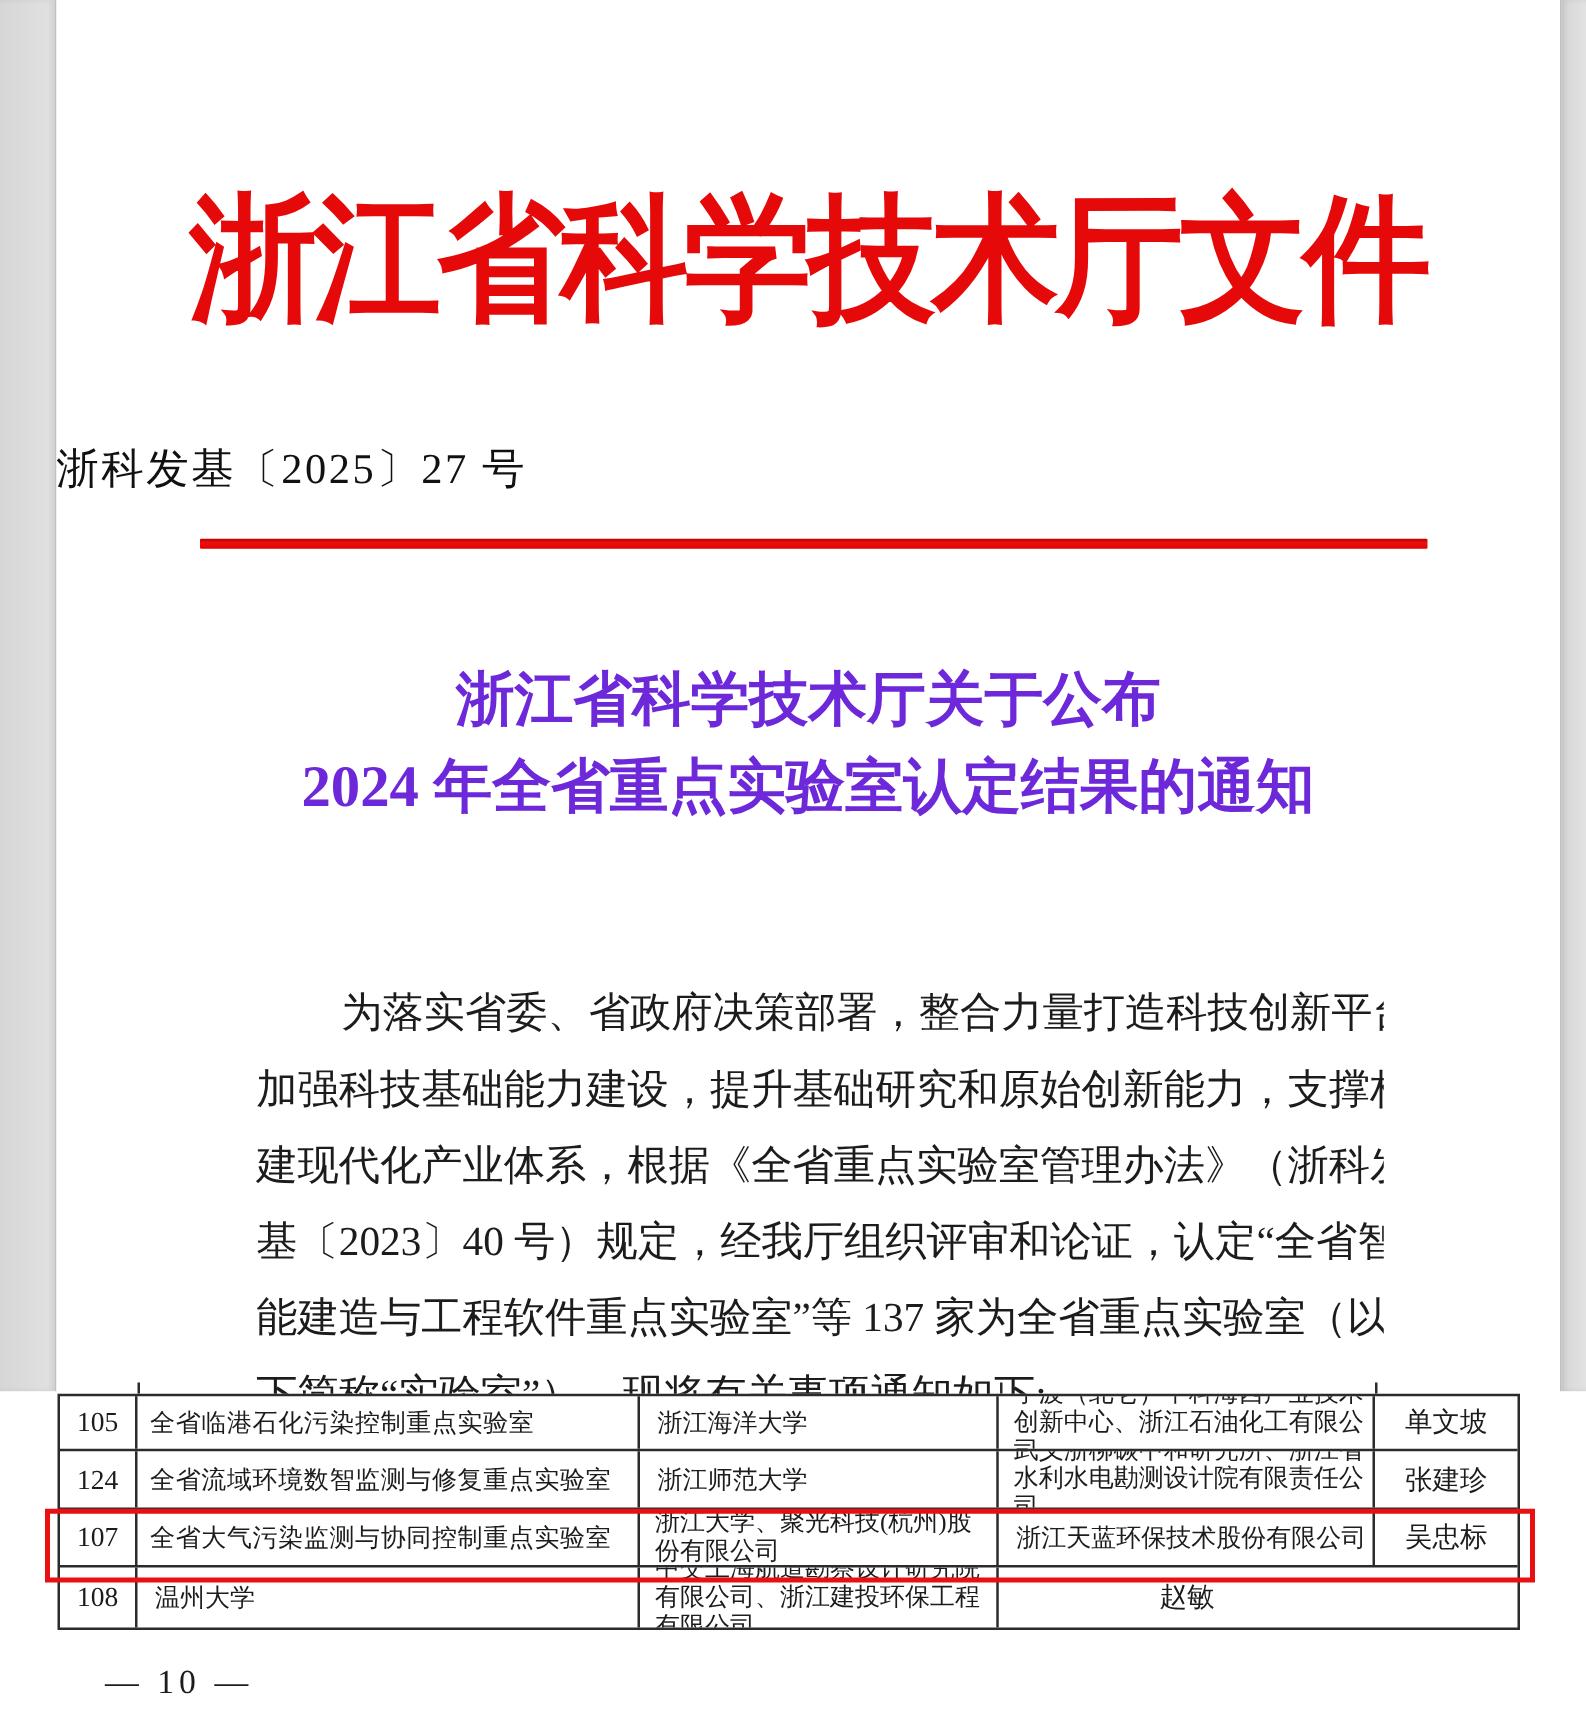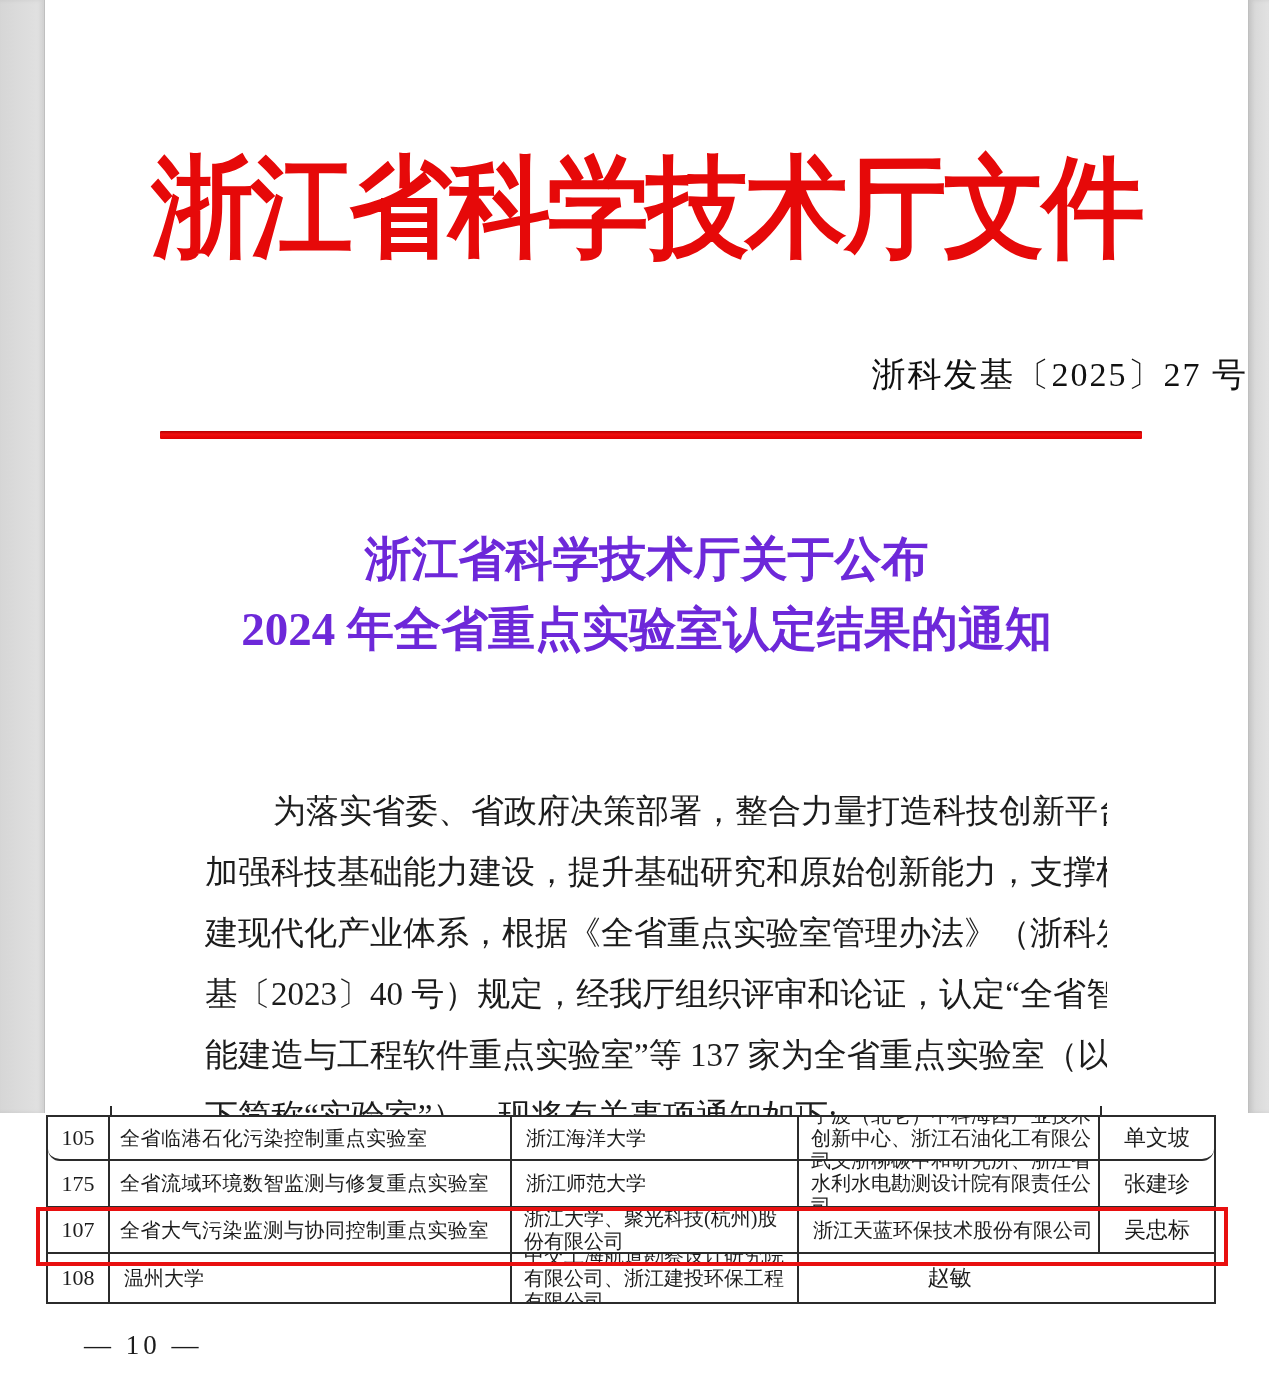--- a/index.html
+++ b/index.html
@@ -9,21 +9,21 @@
 
   
   .side-strip { position:absolute; top:0; height:1113px; background:linear-gradient(90deg,#d6d6d6,#e2e2e2); }
   .side-strip.left  { left:0; width:45px; border-right:1px solid #bfbfbf; box-shadow:inset -3px 0 4px rgba(0,0,0,.08); }
   .side-strip.right { right:0; width:21px; border-left:1px solid #bfbfbf; box-shadow:inset 3px 0 4px rgba(0,0,0,.08); }
 
   
   .red-head { position:absolute; left:45px; right:21px; top:140px; text-align:center;
               font-size:102px; font-weight:900; color:#e60909; letter-spacing:-3px;
               white-space:nowrap; transform:scaleY(1.08); }
-  .doc-no   { position:absolute; left:45px; right:21px; top:352px; text-align:right;
+  .doc-no   { position:absolute; left:45px; right:21px; top:352px; text-align:left;
               font-size:34px; color:#111; letter-spacing:2px; }
   .red-rule { position:absolute; left:160px; top:431px; width:982px; height:8px;
               background:linear-gradient(#b50000,#ee1010 40%,#e00000); border-radius:1px; }
 
   
   .notice-t { position:absolute; left:45px; right:21px; text-align:center;
               font-weight:bold; color:#6d28d9; font-size:47px; letter-spacing:0px; white-space:nowrap; }
   .notice-t.l1 { top:528px; }
   .notice-t.l2 { top:598px; }
 
@@ -33,21 +33,21 @@
   .bline { display:block; height:61px; line-height:61px; font-size:33px; white-space:nowrap;
            text-align:justify; text-align-last:justify; overflow:hidden; }
   .bline.indent { padding-left:68px; }
   .bline.last { text-align:left; text-align-last:left; }
 
   
   .stub { position:absolute; top:1106px; width:2px; height:9px; background:#2b2b2b; }
   .ztable { position:absolute; left:46px; top:1115px; width:1170px; border:2px solid #2b2b2b; background:#fff; }
   .trow { display:grid; grid-template-columns:62px 402px 287px 301px 1fr; border-bottom:2px solid #2b2b2b; }
   .trow:last-child { border-bottom:none; }
-  .trow.r105 { height:44px;border-radius:12px; } .trow.r106 { height:47px; }
+  .trow.r105 { height:44px; } .trow.r106 { height:47px; }
   .trow.r107 { height:46px; } .trow.r108 { height:48px; }
   .tcell { border-right:2px solid #2b2b2b; display:flex; align-items:center; overflow:hidden; }
   .tcell:last-child { border-right:none; }
   .tcell.num   { justify-content:center; font-size:22px; }
   .tcell.lab   { padding-left:10px; font-size:20px; letter-spacing:.5px; }
   .tcell.inst  { padding-left:14px; font-size:20px; }
   .tcell.part  { padding:1px 6px 1px 12px; font-size:20px; line-height:23px; }
   .tcell.person{ justify-content:center; font-size:22px; }
 
   .highlight-box { position:absolute; left:36px; top:1207px; width:1192px; height:59px;
@@ -89,21 +89,21 @@
 
   <div class="ztable">
     <div class="trow r105">
       <div class="tcell num">105</div>
       <div class="tcell lab">全省临港石化污染控制重点实验室</div>
       <div class="tcell inst">浙江海洋大学</div>
       <div class="tcell part">宁波（北仑）中科海西产业技术创新中心、浙江石油化工有限公司</div>
       <div class="tcell person">单文坡</div>
     </div>
     <div class="trow r106">
-      <div class="tcell num">175</div>
+      <div class="tcell num">124</div>
       <div class="tcell lab">全省流域环境数智监测与修复重点实验室</div>
       <div class="tcell inst">浙江师范大学</div>
       <div class="tcell part">武义浙柳碳中和研究所、浙江省水利水电勘测设计院有限责任公司</div>
       <div class="tcell person">张建珍</div>
     </div>
     <div class="trow r107">
       <div class="tcell num">107</div>
       <div class="tcell lab">全省大气污染监测与协同控制重点实验室</div>
       <div class="tcell part">浙江大学、聚光科技(杭州)股份有限公司</div>
       <div class="tcell inst">浙江天蓝环保技术股份有限公司</div>

